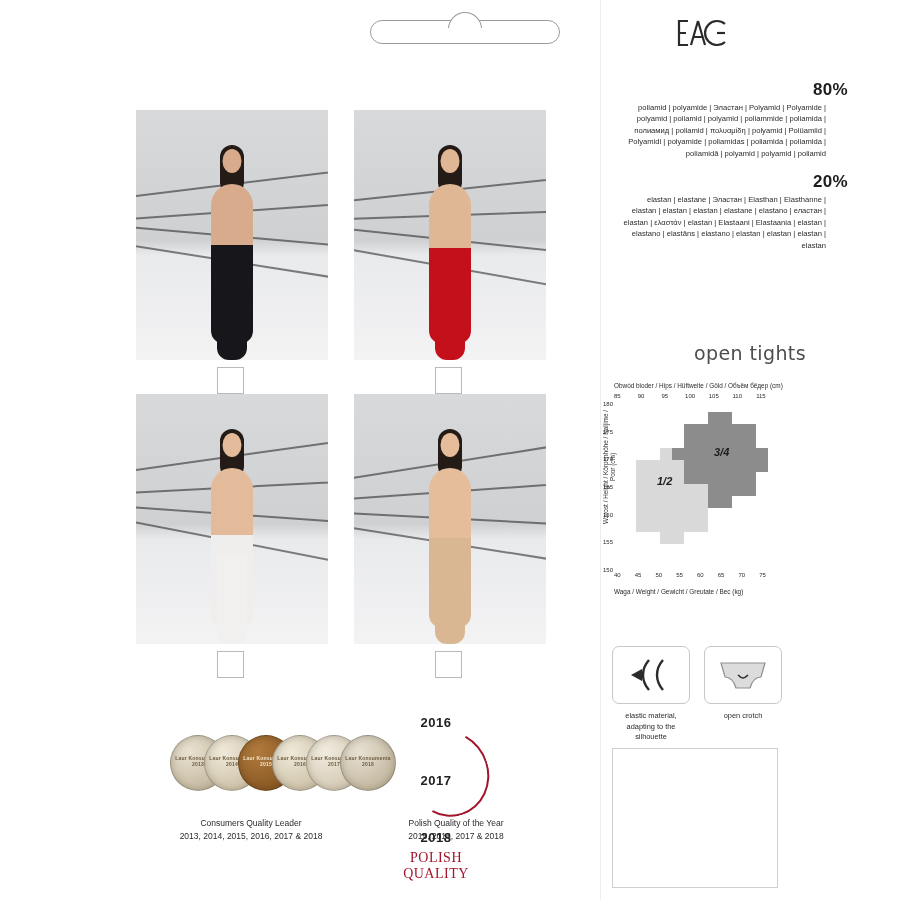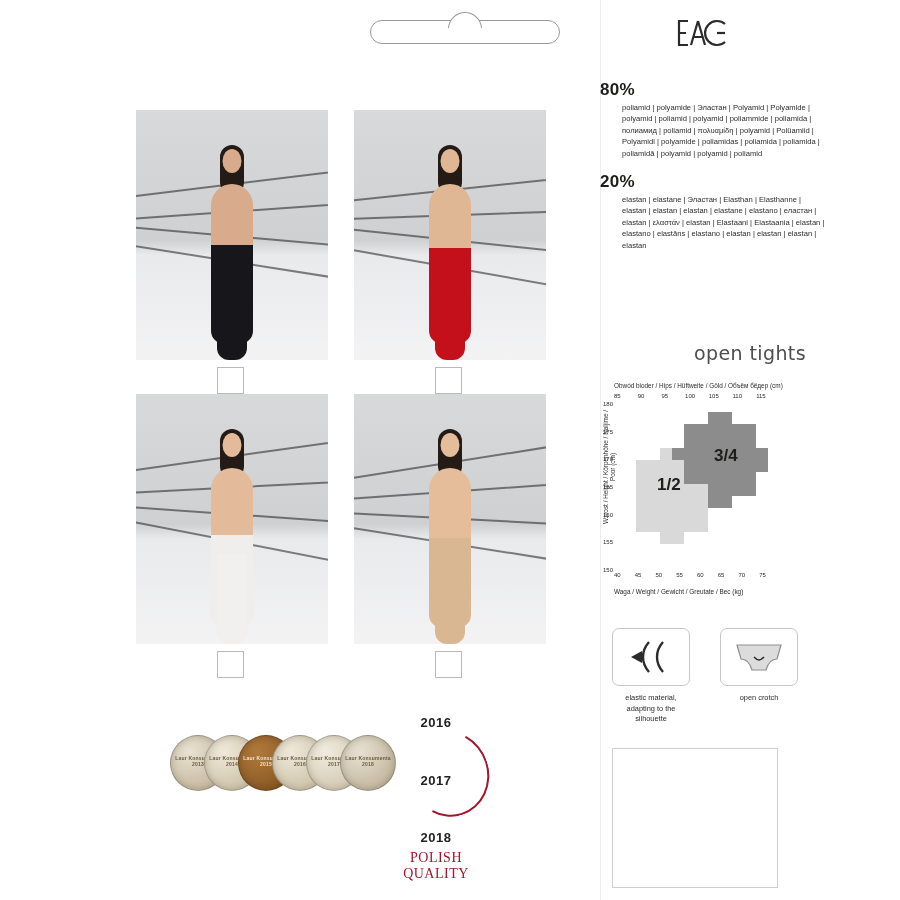--- a/index.html
+++ b/index.html
@@ -102,21 +102,21 @@
   .award-captions { display:flex; margin-top:2px; }
   .award-cap { font-size:8.5px; line-height:1.5; text-align:center; color:#2b2b2b; }
   .award-cap.first { width:230px; }
   .award-cap.second { width:180px; }
 
   
   .right-panel { position:absolute; left:600px; top:0; width:300px; height:900px; }
   .eac { position:absolute; left:676px; top:18px; font-size:28px; letter-spacing:1px; color:#2b2b2b; font-family:"DejaVu Sans", sans-serif;}
   .eac svg { display:block; }
 
-  .comp { position:absolute; left:600px; top:80px; width:248px; text-align:left; }
+  .comp { position:absolute; left:600px; top:80px; width:248px; text-align:right; }
   .comp-pct { font-size:17px; font-weight:bold; color:#1d1d1b; margin:0 0 2px; letter-spacing:.3px;}
   .comp-list { font-size:7.6px; line-height:1.5; color:#2b2b2b; padding:0 22px; }
   .comp-gap { height:13px; }
 
   .sub-title {
     position:absolute; left:600px; top:342px; width:300px; text-align:center;
     font-size:19px; color:#4d4d4d; letter-spacing:.4px; font-family:"DejaVu Sans", sans-serif;
   }
 
   
@@ -132,24 +132,24 @@
   .chart-xticks-top span { width:23.7px; font-size:6px; color:#2b2b2b; text-align:left;}
   .chart-xticks-bottom { position:absolute; left:14px; top:190px; width:166px; display:flex; }
   .chart-xticks-bottom span { width:23.7px; font-size:6px; color:#2b2b2b; text-align:left;}
   .chart-yticks { position:absolute; left:0; top:22px; height:166px; width:13px; }
   .chart-yticks span {
     position:absolute; right:0; font-size:6px; color:#2b2b2b;
     transform:translateY(-3px);
   }
   .chart-area { position:absolute; left:14px; top:22px; width:166px; height:166px; }
   .chart-area svg { display:block; }
-  .chart-lbl { position:absolute; font-size:17px; font-weight:bold; color:#1d1d1b; }
-
-  
-  .features { position:absolute; left:612px; top:628px; width:280px; display:flex; gap:30px;}
+  .chart-lbl { position:absolute; font-size:11px; font-weight:bold; color:#1d1d1b;font-style:italic; }
+
+  
+  .features { position:absolute; left:612px; top:646px; width:280px; display:flex; gap:14px;}
   .feature { width:78px; }
   .feat-box {
     width:78px; height:58px; border:1px solid #c7c7c7; border-radius:7px;
     display:flex; align-items:center; justify-content:center; background:#fff;
   }
   .feat-cap { margin-top:7px; font-size:7.4px; line-height:1.45; text-align:center; color:#2b2b2b; }
 
   .white-box {
     position:absolute; left:612px; top:748px; width:166px; height:140px;
     border:1px solid #cfcfcf; background:#fff;
@@ -274,20 +274,30 @@
       <div class="quality-seal">
         <div class="seal-arc"></div>
         <div class="seal-years">2016</div>
         <div class="seal-years">2017</div>
         <div class="seal-years">2018</div>
         <div class="seal-sub">POLISH</div>
         <div class="seal-sub" style="margin-top:0">QUALITY</div>
       </div>
     </div>
 
+    <div class="award-captions">
+      <div class="award-cap first">
+        <div>Consumers Quality Leader</div>
+        <div>2013, 2014, 2015, 2016, 2017 &amp; 2018</div>
+      </div>
+      <div class="award-cap second">
+        <div>Polish Quality of the Year</div>
+        <div>2015, 2016, 2017 &amp; 2018</div>
+      </div>
+    </div>
   </div>
 </div>
 
 <div class="divider-v"></div>
 
 <div class="right-panel"></div>
 
 <div class="eac">
   <svg width="52" height="30" viewBox="0 0 52 30" aria-hidden="true">
     <g fill="none" stroke="#2b2b2b" stroke-width="2.2">

